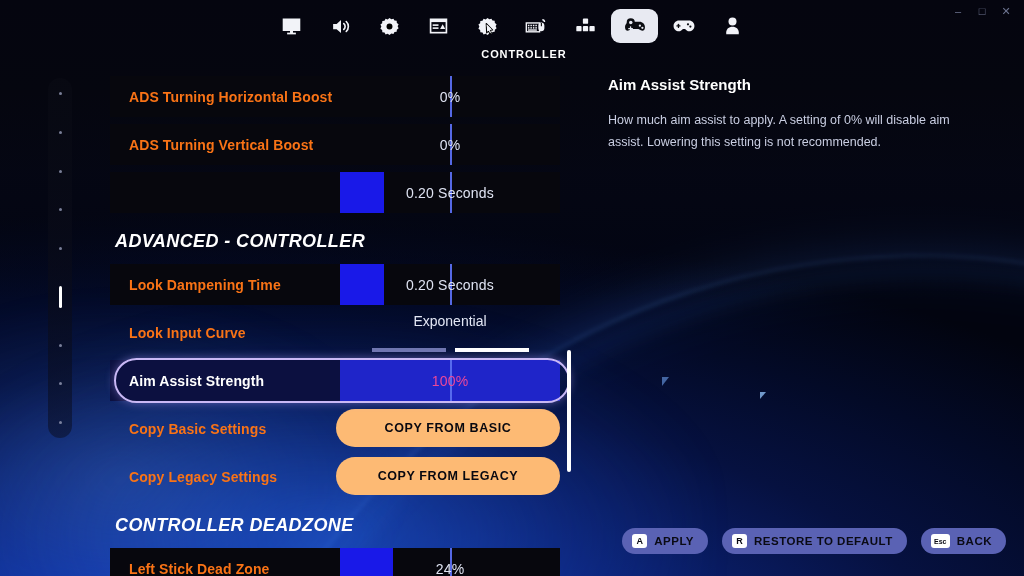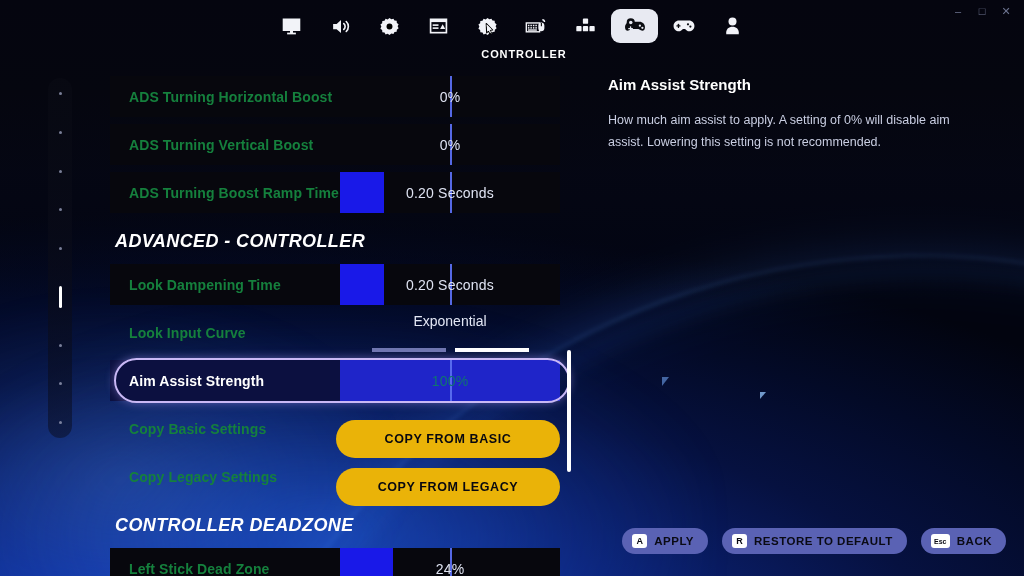--- a/index.html
+++ b/index.html
@@ -113,53 +113,53 @@
   .row .fill {
     position:absolute; left:230px; top:0; height:41px; background:#1919e8;
   }
   .row.selected .fill { background:#1f25c9; }
   .row .tick {
     position:absolute; top:0; height:41px; width:2px;
     background:#5a6ef0; opacity:.95;
   }
   .row .label {
     position:relative; z-index:3;
-    font-size:14px; font-weight:bold; color:#15803d;
+    font-size:14px; font-weight:bold; color:#f97316;
     padding-left:19px; letter-spacing:.1px;
     white-space:nowrap;
   }
   .row.selected .label { color:#ffffff; }
   .row .value {
     position:absolute; z-index:3; left:230px; right:0; top:0; height:41px;
     display:flex; align-items:center; justify-content:center;
     font-size:14px; color:#dfe3f2; letter-spacing:.2px;
   }
-  .row.selected .value { color:#0f766e; font-weight:normal; }
+  .row.selected .value { color:#ec4899; font-weight:normal; }
 
   .row.selected .sel-border {
     position:absolute; left:4px; top:-2px; right:-10px; height:45px;
     border:2px solid #c9b8f5; border-radius:23px; z-index:4;
     box-shadow:0 0 10px rgba(180,160,255,0.45);
     pointer-events:none;
   }
 
   
   .row .seg-wrap {
     position:absolute; left:230px; right:0; top:0; height:41px; z-index:3;
     display:flex; flex-direction:column; align-items:center; justify-content:center;
   }
   .row .seg-val { font-size:14px; color:#e3e7f5; margin-bottom:19px; }
   .row .seg-bars { display:flex; gap:9px; }
   .row .seg { width:74px; height:4px; background:#6f76b0; }
   .row .seg.on { background:#ffffff; }
 
   
   .row .btn-pill {
-    position:absolute; left:226px; top:12px; width:224px; height:38px; z-index:3;
-    background:#eab308; border-radius:19px;
+    position:absolute; left:226px; top:1px; width:224px; height:38px; z-index:3;
+    background:#fdba74; border-radius:19px;
     display:flex; align-items:center; justify-content:center;
     font-size:12.5px; font-weight:bold; color:#080810; letter-spacing:.6px;
   }
 
   
   .section {
     height:42px; display:flex; align-items:center;
     font-size:18px; font-weight:bold; font-style:italic; color:#ffffff;
     letter-spacing:.4px; margin-bottom:2px; padding-left:5px;
   }
@@ -382,21 +382,20 @@
     <div class="fill" style="width:0%"></div>
     <div class="tick" style="left:340px"></div>
     <div class="label">ADS Turning Vertical Boost</div>
     <div class="value">0%</div>
   </div>
 
   <div class="row">
     <div class="track"></div>
     <div class="fill" style="width:44px"></div>
     <div class="tick" style="left:340px"></div>
-    <div class="label">ADS Turning Boost Ramp Time</div>
     <div class="value">0.20 Seconds</div>
   </div>
 
   <div class="section">ADVANCED - CONTROLLER</div>
 
   <div class="row">
     <div class="track"></div>
     <div class="fill" style="width:44px"></div>
     <div class="tick" style="left:340px"></div>
     <div class="label">Look Dampening Time</div>

